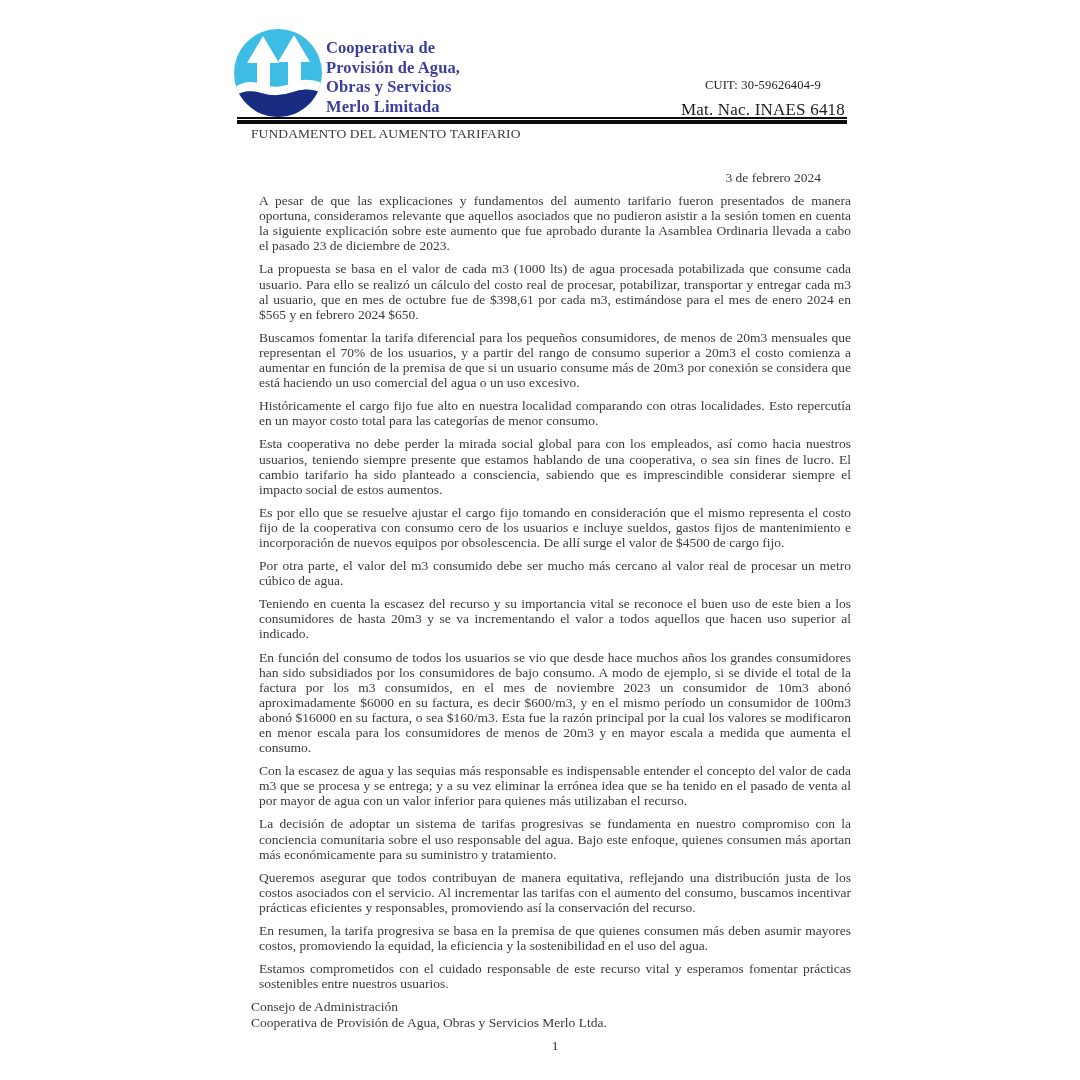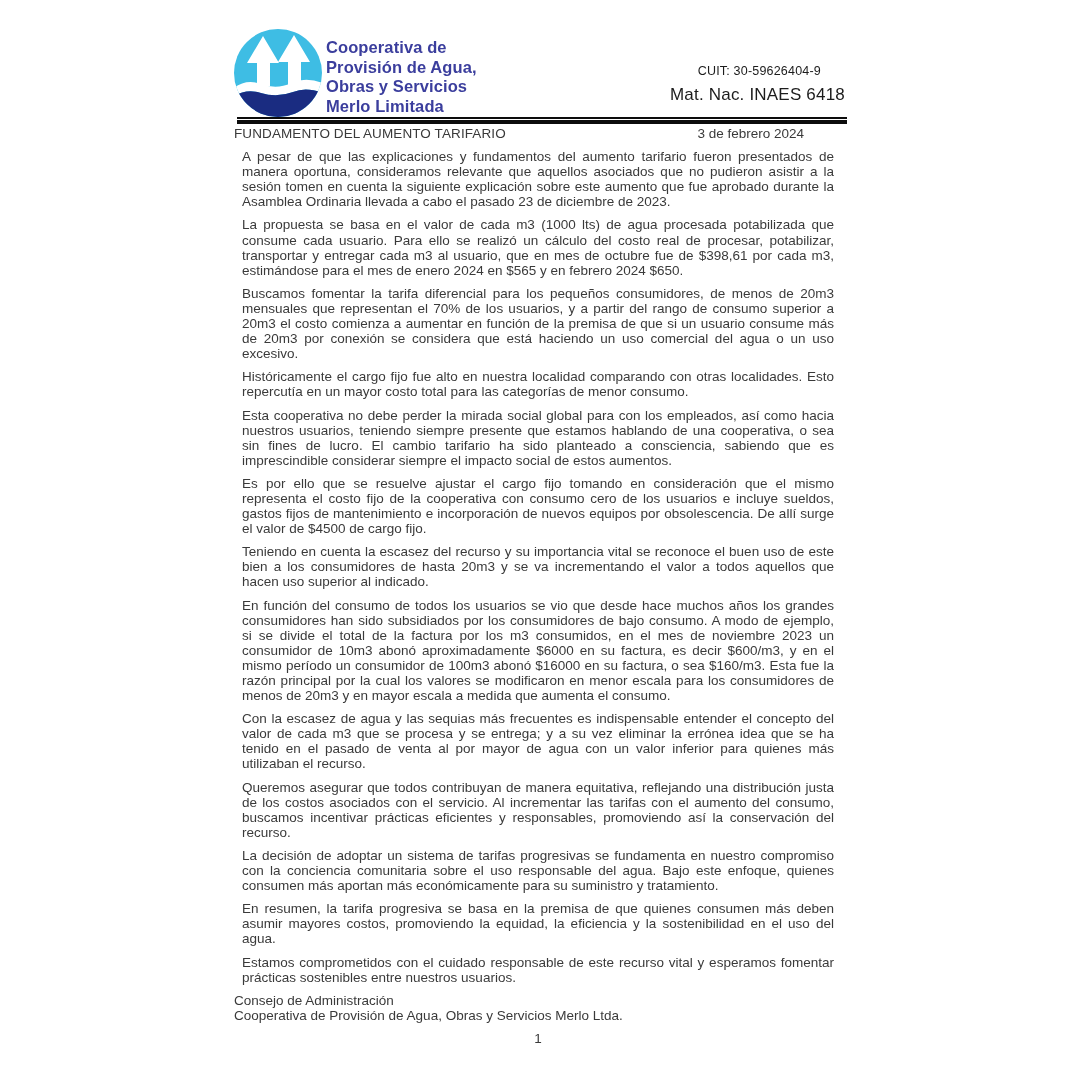--- a/index.html
+++ b/index.html
@@ -2,21 +2,21 @@
 <html lang="es"><head>
 <meta charset="utf-8">
 <style>
   html, body { margin: 0; padding: 0; background: #ffffff; }
   .canvas {
     position: relative;
     width: 1080px;
     height: 1080px;
     background: #ffffff;
     overflow: hidden;
-    font-family: Liberation Sans, sans-serif;
+    font-family: Liberation Serif, serif;
   }
   
   .logo {
     position: absolute;
     left: 233px;
     top: 28px;
     width: 90px;
     height: 90px;
   }
   .logo svg { display: block; width: 100%; height: 100%; }
@@ -26,21 +26,21 @@
     top: 38px;
     color: #3b3e9d;
     font-size: 16.5px;
     font-weight: bold;
     line-height: 19.5px;
     letter-spacing: 0.1px;
   }
   .reg-block {
     position: absolute;
     right: 235px;
-    top: 64px;
+    top: 78px;
     width: 260px;
     text-align: right;
     color: #1c1c1c;
   }
   .cuit {
     font-size: 12.5px;
     padding-right: 24px;
     letter-spacing: 0.2px;
   }
   .mat-nac {
@@ -53,34 +53,34 @@
     left: 237px;
     top: 117px;
     width: 610px;
   }
   .rule-thin  { height: 2px; background: #0c0c0c; }
   .rule-gap   { height: 1px; background: #ffffff; }
   .rule-thick { height: 4px; background: #0c0c0c; }
   
   .content {
     position: absolute;
-    left: 234px;
+    left: 251px;
     top: 126px;
     width: 608px;
     color: #3a3a3a;
     font-size: 13.5px;
     line-height: 15.1px;
   }
   .title-row {
     display: flex;
     justify-content: space-between;
     white-space: nowrap;
   }
   .doc-title { letter-spacing: 0.1px; }
-  .doc-date  { padding-right: 38px; }
+  .doc-date  { padding-right: 38px; margin-top: 44px; }
   .content p {
     margin: 8px;
     text-align: justify;
     text-justify: inter-word;
   }
   .signature { }
   .page-number {
     margin-top: 8px;
     text-align: center;
     
@@ -136,25 +136,26 @@
       <span class="doc-title">FUNDAMENTO DEL AUMENTO TARIFARIO</span>
       <span class="doc-date">3 de febrero 2024</span>
     </div>
 
     <p>A pesar de que las explicaciones y fundamentos del aumento tarifario fueron presentados de manera oportuna, consideramos relevante que aquellos asociados que no pudieron asistir a la sesión tomen en cuenta la siguiente explicación sobre este aumento que fue aprobado durante la Asamblea Ordinaria llevada a cabo el pasado 23 de diciembre de 2023.</p>
     <p>La propuesta se basa en el valor de cada m3 (1000 lts) de agua procesada potabilizada que consume cada usuario. Para ello se realizó un cálculo del costo real de procesar, potabilizar, transportar y entregar cada m3 al usuario, que en mes de octubre fue de $398,61 por cada m3, estimándose para el mes de enero 2024 en $565 y en febrero 2024 $650.</p>
     <p>Buscamos fomentar la tarifa diferencial para los pequeños consumidores, de menos de 20m3 mensuales que representan el 70% de los usuarios, y a partir del rango de consumo superior a 20m3 el costo comienza a aumentar en función de la premisa de que si un usuario consume más de 20m3 por conexión se considera que está haciendo un uso comercial del agua o un uso excesivo.</p>
     <p>Históricamente el cargo fijo fue alto en nuestra localidad comparando con otras localidades. Esto repercutía en un mayor costo total para las categorías de menor consumo.</p>
     <p>Esta cooperativa no debe perder la mirada social global para con los empleados, así como hacia nuestros usuarios, teniendo siempre presente que estamos hablando de una cooperativa, o sea sin fines de lucro. El cambio tarifario ha sido planteado a consciencia, sabiendo que es imprescindible considerar siempre el impacto social de estos aumentos.</p>
     <p>Es por ello que se resuelve ajustar el cargo fijo tomando en consideración que el mismo representa el costo fijo de la cooperativa con consumo cero de los usuarios e incluye sueldos, gastos fijos de mantenimiento e incorporación de nuevos equipos por obsolescencia. De allí surge el valor de $4500 de cargo fijo.</p>
+    <p>Por otra parte, el valor del m3 consumido debe ser mucho más cercano al valor real de procesar un metro cúbico de agua.</p>
     <p>Teniendo en cuenta la escasez del recurso y su importancia vital se reconoce el buen uso de este bien a los consumidores de hasta 20m3 y se va incrementando el valor a todos aquellos que hacen uso superior al indicado.</p>
     <p>En función del consumo de todos los usuarios se vio que desde hace muchos años los grandes consumidores han sido subsidiados por los consumidores de bajo consumo. A modo de ejemplo, si se divide el total de la factura por los m3 consumidos, en el mes de noviembre 2023 un consumidor de 10m3 abonó aproximadamente $6000 en su factura, es decir $600/m3, y en el mismo período un consumidor de 100m3 abonó $16000 en su factura, o sea $160/m3. Esta fue la razón principal por la cual los valores se modificaron en menor escala para los consumidores de menos de 20m3 y en mayor escala a medida que aumenta el consumo.</p>
-    <p>Con la escasez de agua y las sequias más frecuentes es indispensable entender el concepto del valor de cada m3 que se procesa y se entrega; y a su vez eliminar la errónea idea que se ha tenido en el pasado de venta al por mayor de agua con un valor inferior para quienes más utilizaban el recurso.</p>
+    <p>Con la escasez de agua y las sequias más responsable es indispensable entender el concepto del valor de cada m3 que se procesa y se entrega; y a su vez eliminar la errónea idea que se ha tenido en el pasado de venta al por mayor de agua con un valor inferior para quienes más utilizaban el recurso.</p>
+    <p>La decisión de adoptar un sistema de tarifas progresivas se fundamenta en nuestro compromiso con la conciencia comunitaria sobre el uso responsable del agua. Bajo este enfoque, quienes consumen más aportan más económicamente para su suministro y tratamiento.</p>
     <p>Queremos asegurar que todos contribuyan de manera equitativa, reflejando una distribución justa de los costos asociados con el servicio. Al incrementar las tarifas con el aumento del consumo, buscamos incentivar prácticas eficientes y responsables, promoviendo así la conservación del recurso.</p>
-    <p>La decisión de adoptar un sistema de tarifas progresivas se fundamenta en nuestro compromiso con la conciencia comunitaria sobre el uso responsable del agua. Bajo este enfoque, quienes consumen más aportan más económicamente para su suministro y tratamiento.</p>
     <p>En resumen, la tarifa progresiva se basa en la premisa de que quienes consumen más deben asumir mayores costos, promoviendo la equidad, la eficiencia y la sostenibilidad en el uso del agua.</p>
     <p>Estamos comprometidos con el cuidado responsable de este recurso vital y esperamos fomentar prácticas sostenibles entre nuestros usuarios.</p>
 
     <div class="signature">
       <div>Consejo de Administración</div>
       <div>Cooperativa de Provisión de Agua, Obras y Servicios Merlo Ltda.</div>
     </div>
 
     <div class="page-number">1</div>
   </main>

